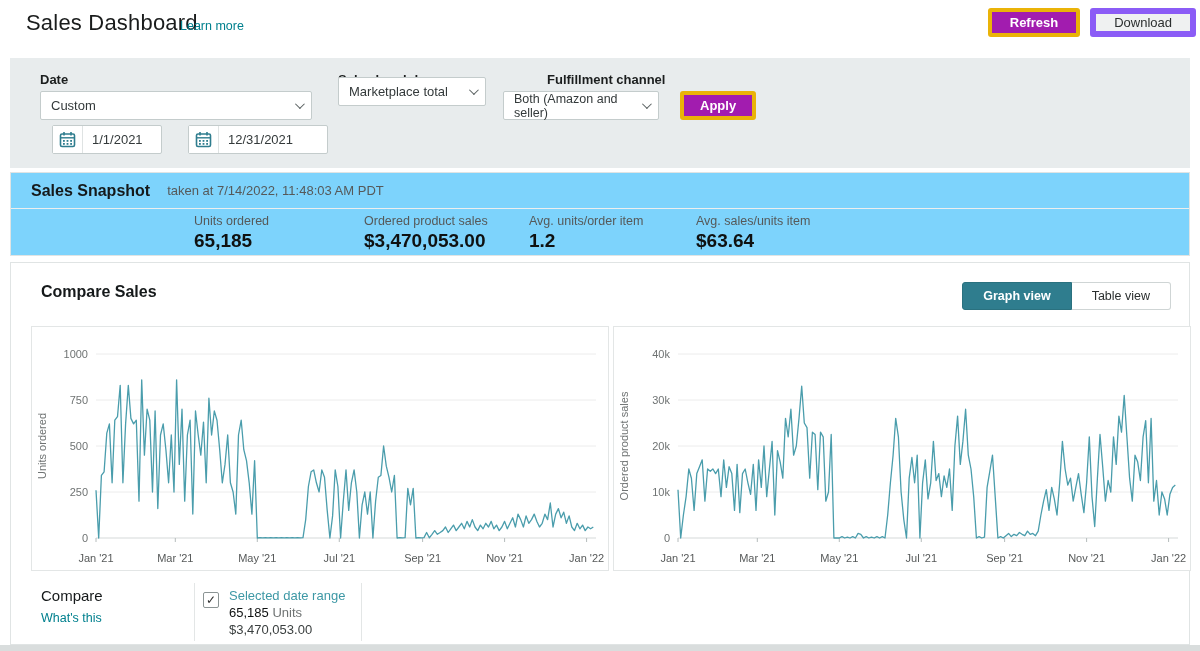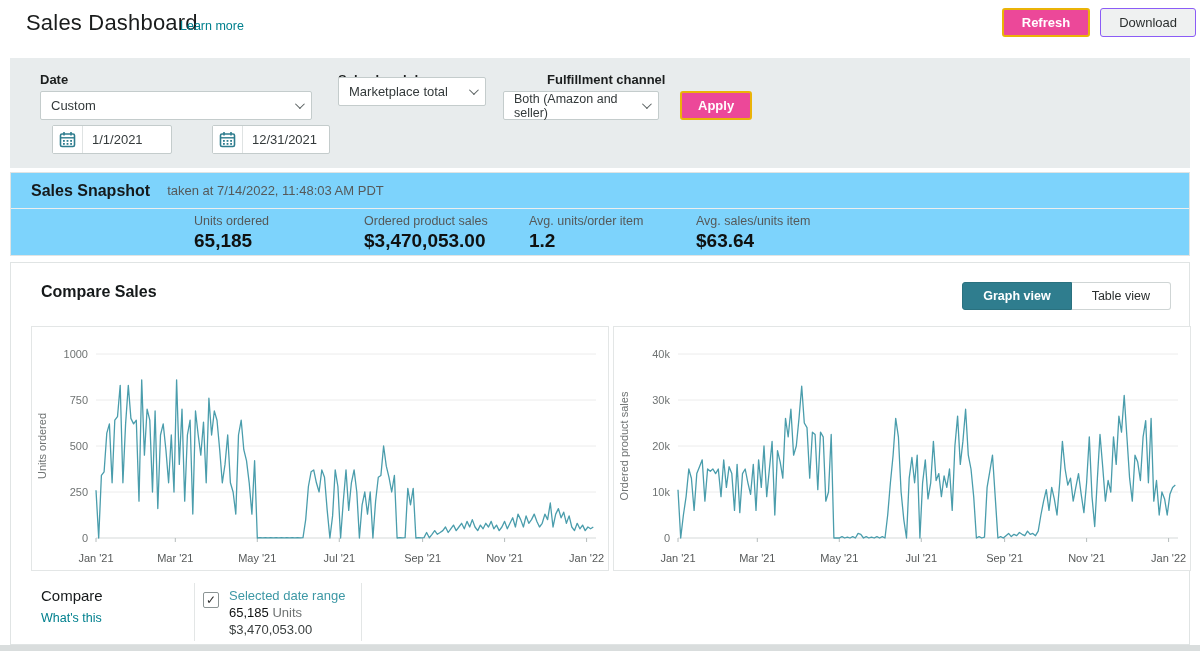--- a/index.html
+++ b/index.html
@@ -7,22 +7,22 @@
     font-family:"Liberation Sans", sans-serif; color:#0f1111; }
   .page { position:relative; width:1200px; height:651px; background:#fff; }
 
   
   .topbar { position:absolute; left:8px; top:0; width:1200px; height:56px; background:#fff; }
   .page-title { position:absolute; left:18px; top:10px; font-size:22px; font-weight:400; color:#1a1c1c; letter-spacing:.2px; }
   .learn-more { position:absolute; left:172px; top:19px; font-size:12.5px; color:#00808e; text-decoration:none; cursor:pointer; }
   .top-actions { position:absolute; right:12px; top:8px; display:flex; gap:10px; }
   .btn { height:29px; border-radius:3px; font-size:13px; padding:0 18px; cursor:pointer;
     font-family:"Liberation Sans", sans-serif; }
-  .btn-primary { background:#ec4899; border:2px solid #eab308; color:#fff; font-weight:700; }
-  .btn-secondary { background:#eff1f1; border:1px solid #8b5cf6; color:#2b2f2f; font-weight:400; }
+  .btn-primary { background:#a21caf; border:4px solid #eab308; color:#fff; font-weight:700; }
+  .btn-secondary { background:#eff1f1; border:6px solid #8b5cf6; color:#2b2f2f; font-weight:400; }
 
   
   .filter-panel { position:absolute; left:10px; top:58px; width:1180px; height:110px; background:#e8eced; }
   .f-label { position:absolute; font-size:13px; font-weight:700; color:#1b1e1e; }
   .select { position:absolute; height:29px; background:#fff; border:1px solid #c4cccc; border-radius:2px;
     font-size:13px; color:#33393a; display:flex; align-items:center; padding:0 26px 0 10px; cursor:pointer; }
   .select .chev { position:absolute; right:9px; top:10px; width:7px; height:7px;
     border-right:1.6px solid #5a6161; border-bottom:1.6px solid #5a6161; transform:rotate(45deg) translateY(-2px); }
   .date-input { position:absolute; height:29px; background:#fff; border:1px solid #c4cccc; border-radius:2px;
     display:flex; align-items:center; cursor:text; }
@@ -85,41 +85,41 @@
     </div>
   </header>
 
   <section class="filter-panel">
     <div class="f-label" style="left:30px; top:14px;">Date</div>
     <div class="select" style="left:30px; top:33px; width:272px;">
       <span>Custom</span>
       <span class="chev"></span>
     </div>
 
-    <div class="date-input" style="left:42px; top:67px; width:120px;">
+    <div class="date-input" style="left:42px; top:67px; width:110px;">
       <button class="cal-btn">
         <svg width="17" height="17" viewBox="0 0 17 17">
           <rect x="1.5" y="3" width="14" height="12.5" rx="1.5" fill="none" stroke="#2f7d8e" stroke-width="1.6"></rect>
           <line x1="5" y1="1" x2="5" y2="4.5" stroke="#2f7d8e" stroke-width="1.6"></line>
           <line x1="12" y1="1" x2="12" y2="4.5" stroke="#2f7d8e" stroke-width="1.6"></line>
           <line x1="2" y1="6.8" x2="15" y2="6.8" stroke="#2f7d8e" stroke-width="1.4"></line>
           <g fill="#2f7d8e">
             <rect x="4" y="9" width="1.8" height="1.8"></rect>
               <rect x="7.6" y="9" width="1.8" height="1.8"></rect>
               <rect x="11.2" y="9" width="1.8" height="1.8"></rect>
             <rect x="4" y="12" width="1.8" height="1.8"></rect>
               <rect x="7.6" y="12" width="1.8" height="1.8"></rect>
               <rect x="11.2" y="12" width="1.8" height="1.8"></rect>
           </g>
         </svg>
       </button>
       <span class="date-text">1/1/2021</span>
     </div>
 
-    <div class="date-input" style="left:178px; top:67px; width:118px;margin-left:24px;">
+    <div class="date-input" style="left:178px; top:67px; width:140px;">
       <button class="cal-btn">
         <svg width="17" height="17" viewBox="0 0 17 17">
           <rect x="1.5" y="3" width="14" height="12.5" rx="1.5" fill="none" stroke="#2f7d8e" stroke-width="1.6"></rect>
           <line x1="5" y1="1" x2="5" y2="4.5" stroke="#2f7d8e" stroke-width="1.6"></line>
           <line x1="12" y1="1" x2="12" y2="4.5" stroke="#2f7d8e" stroke-width="1.6"></line>
           <line x1="2" y1="6.8" x2="15" y2="6.8" stroke="#2f7d8e" stroke-width="1.4"></line>
           <g fill="#2f7d8e">
             <rect x="4" y="9" width="1.8" height="1.8"></rect>
               <rect x="7.6" y="9" width="1.8" height="1.8"></rect>
               <rect x="11.2" y="9" width="1.8" height="1.8"></rect>

